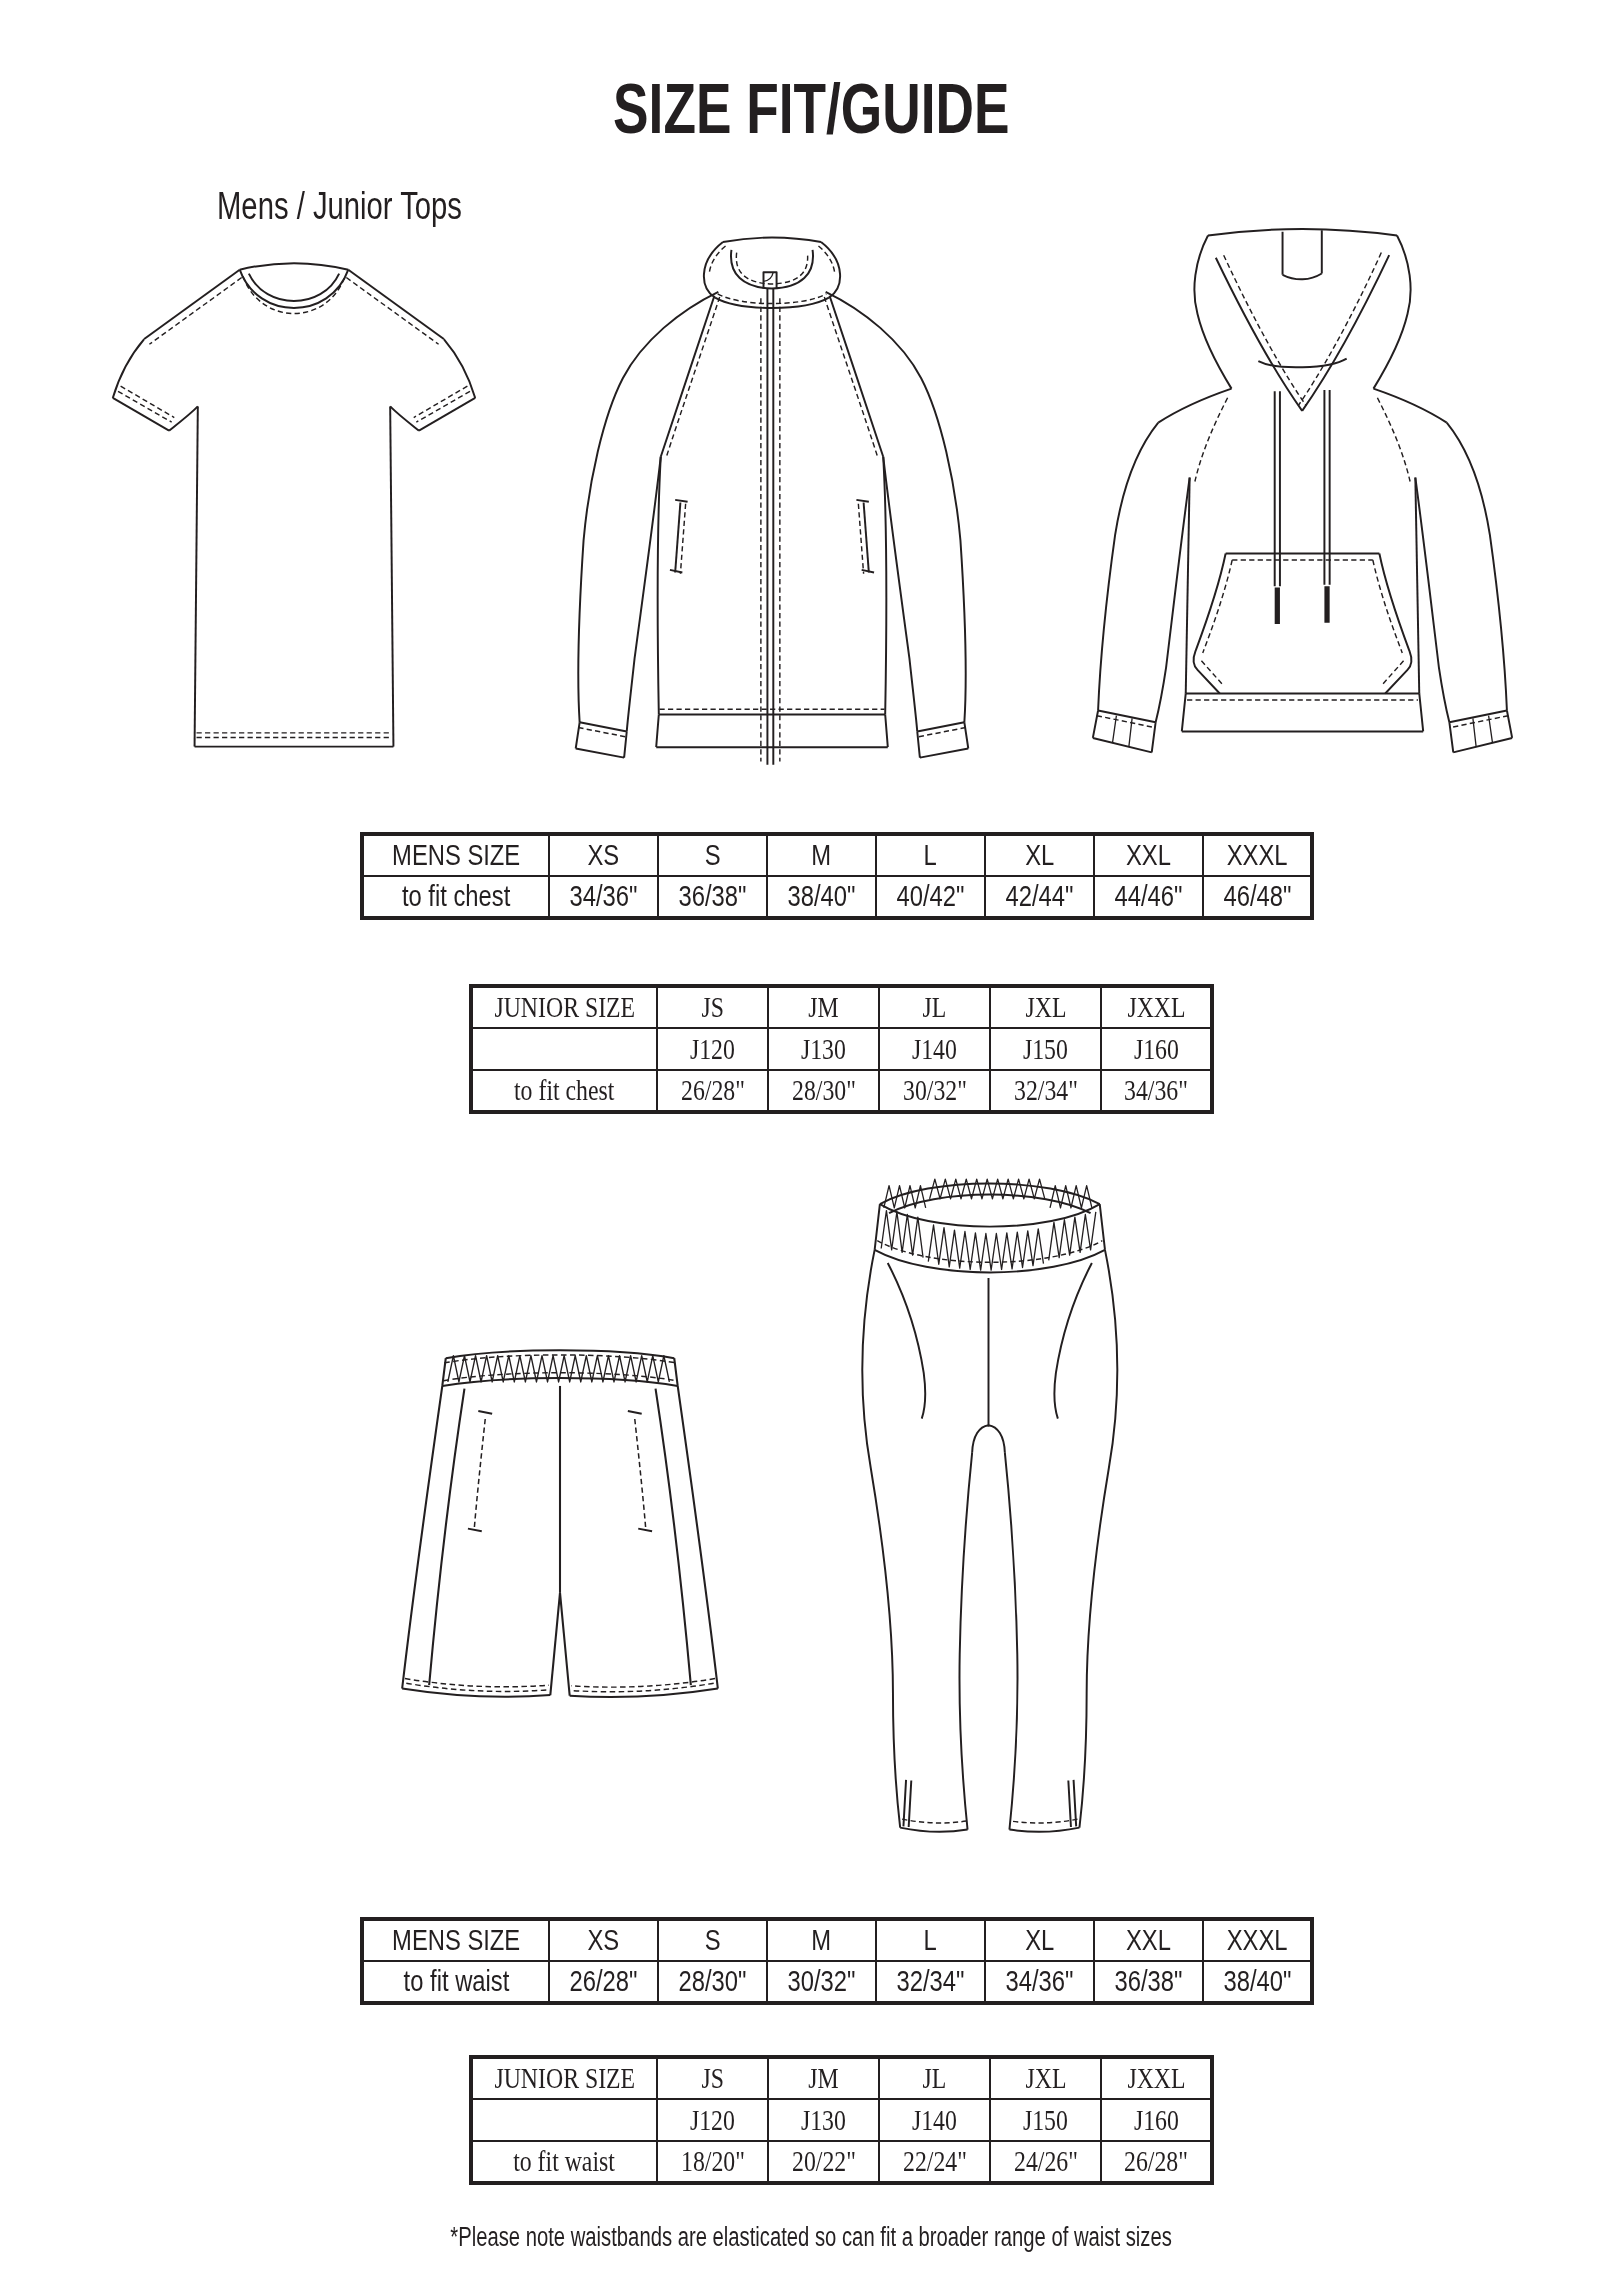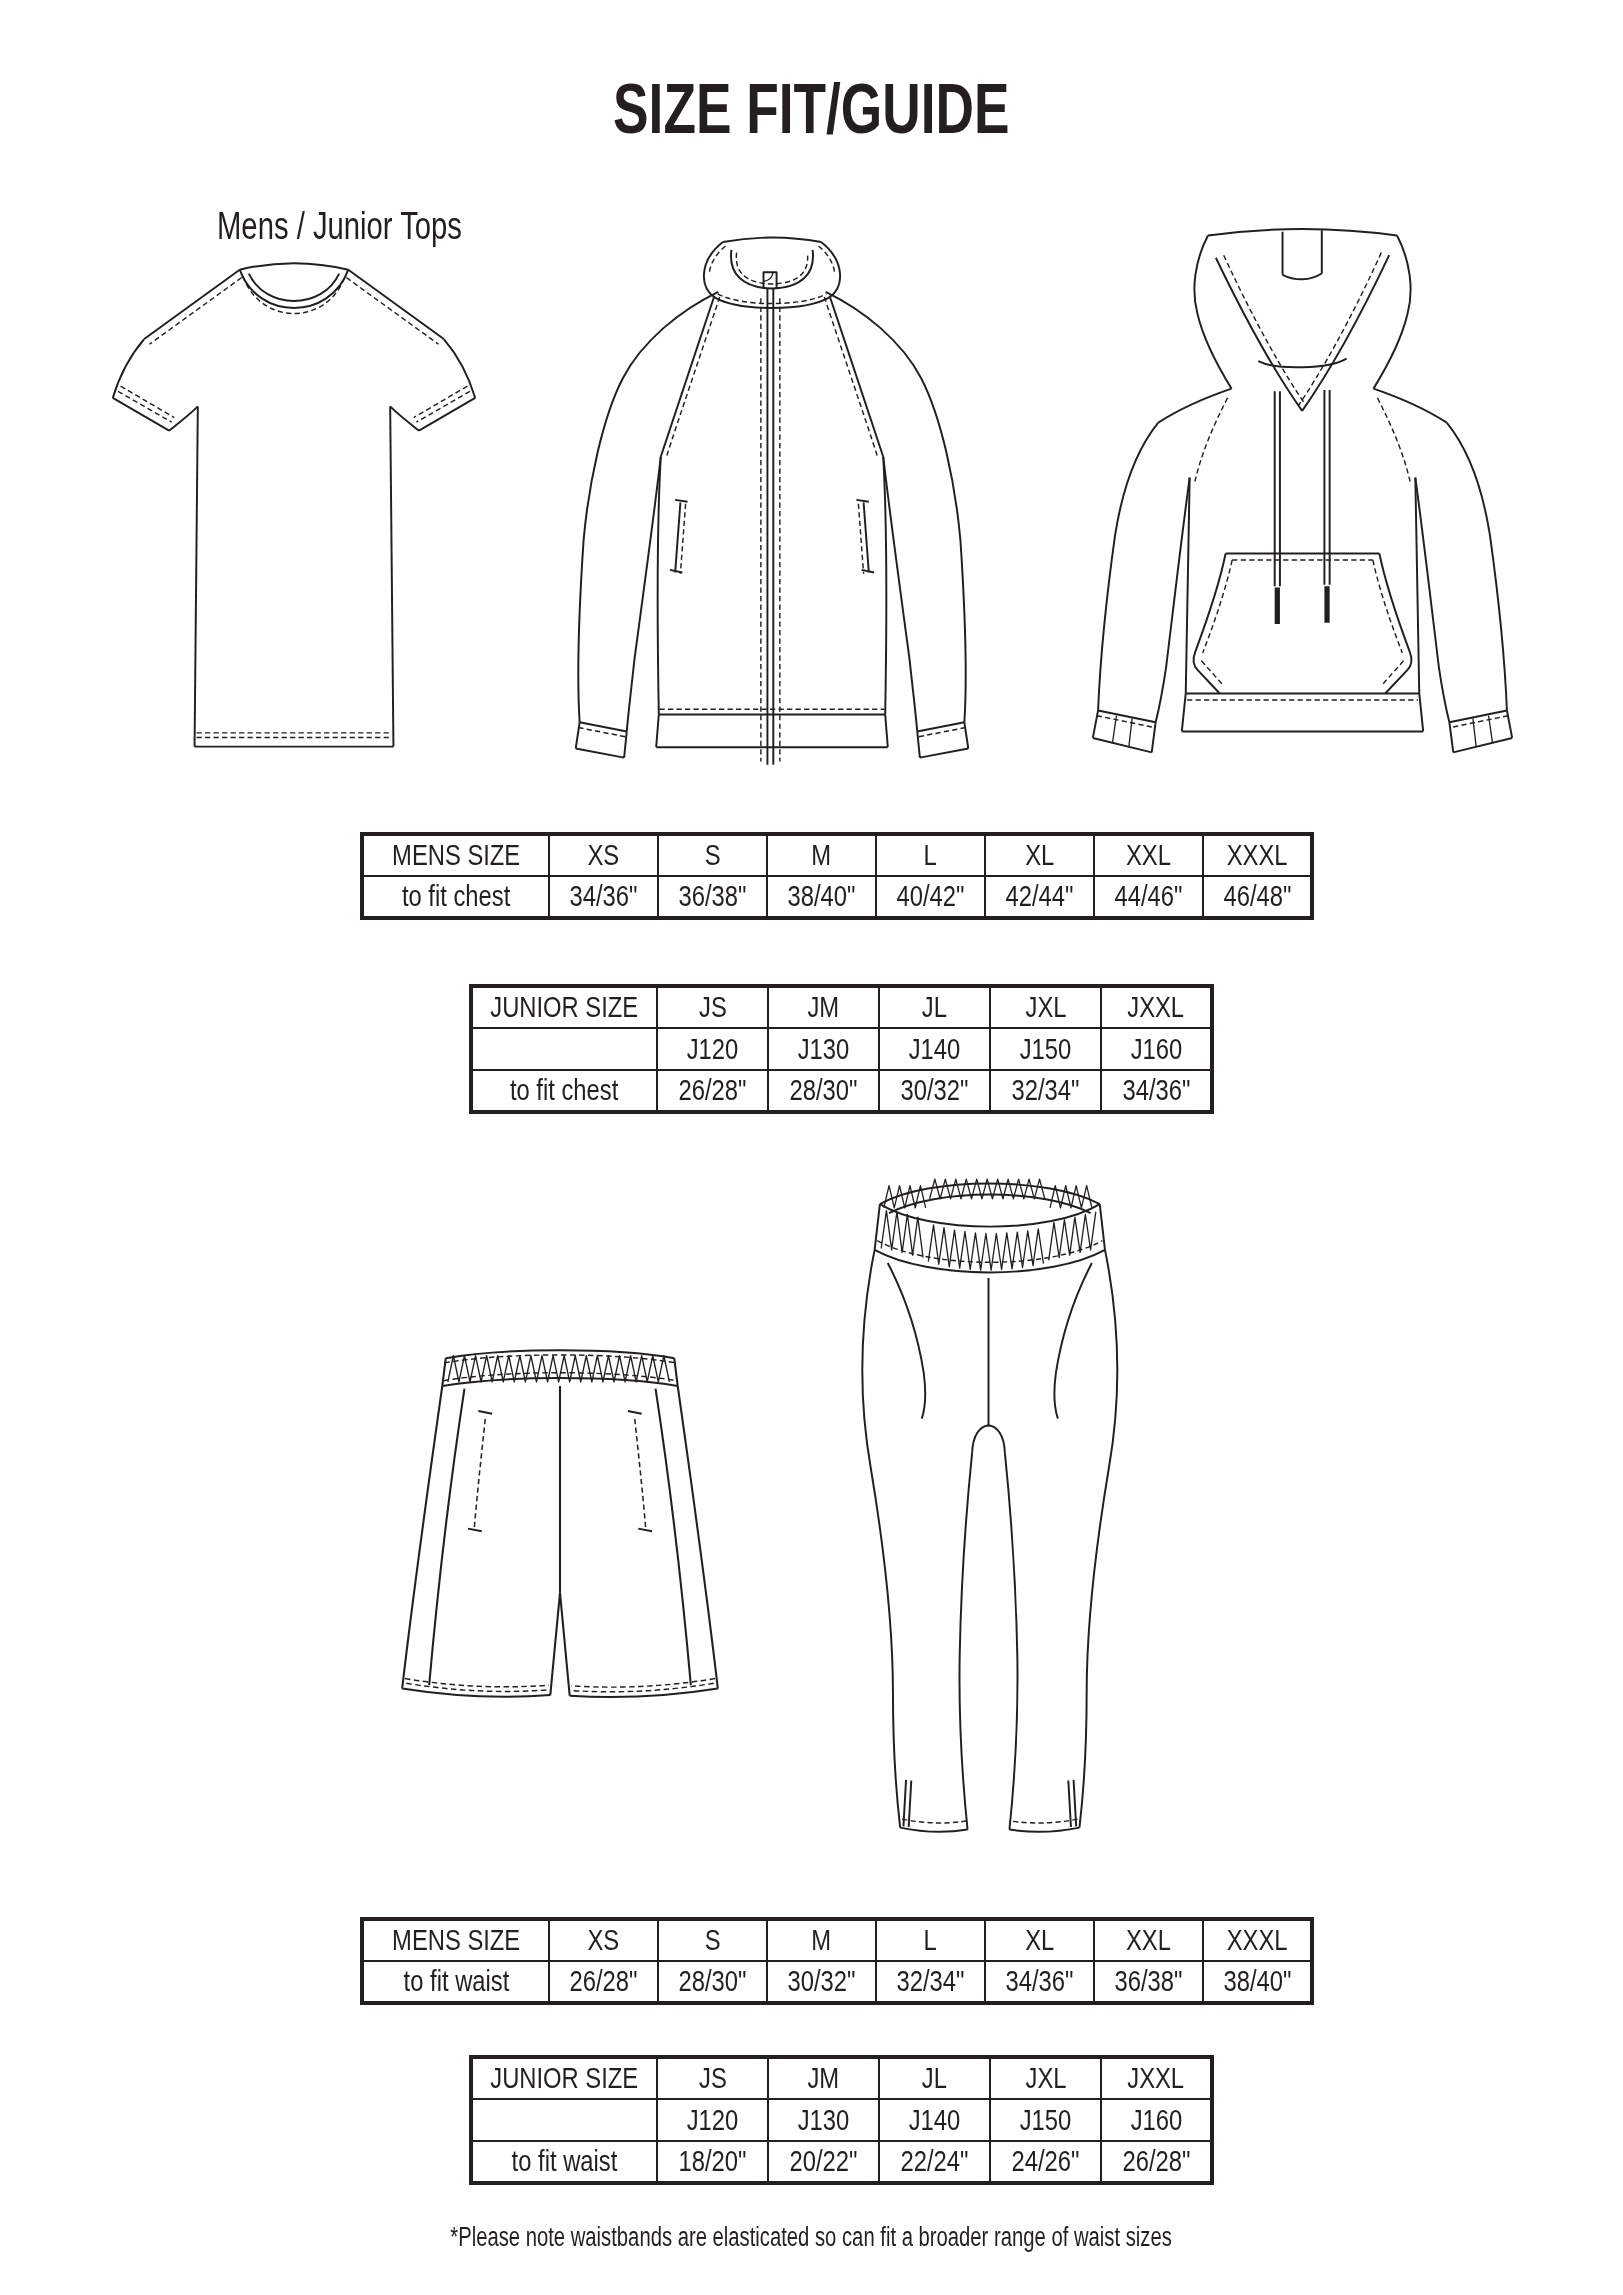--- a/index.html
+++ b/index.html
@@ -9,37 +9,37 @@
         font-family:"Liberation Sans", sans-serif; color:var(--ink); }
   .page{ position:relative; width:1623px; height:2295px; overflow:hidden; background:var(--bg); }
 
   .title{ position:absolute; top:73px; left:0; width:1623px; text-align:center;
           font-size:71px; font-weight:700; line-height:1.0; }
   .cond{ display:inline-block; transform:scaleX(.75); transform-origin:50% 50%; white-space:nowrap; }
   .cond82{ display:inline-block; transform:scaleX(.82); transform-origin:50% 50%; white-space:nowrap; }
   .o-left{ transform-origin:0 50%; }
 
   .section-heading{ position:absolute; font-size:39px; font-weight:400; line-height:1.1; }
-  .heading-tops{ left:217px; top:185px;margin-top:20px; }
+  .heading-tops{ left:217px; top:185px; }
   .heading-bottoms{ left:399px; top:1259px; }
 
   .garment{ position:absolute; }
   .garment path, .garment line{ fill:none; stroke:var(--ink); stroke-linejoin:round; }
   .s3{ stroke-width:3px; }
   .s2{ stroke-width:2.2px; stroke-dasharray:8 5; }
   .thin{ stroke-width:2px; }
   .aglet{ stroke-width:8px; }
 
   table.size-table{ position:absolute; border-collapse:collapse; table-layout:fixed;
                     background:var(--bg); font-size:29px; }
   table.size-table td{ border:2.6px solid var(--ink); text-align:center; vertical-align:middle;
                        padding:0; overflow:hidden; }
   table.size-table{ border:4.6px solid var(--ink); }
   table.mens-table tr{ height:42px;margin-top:12px; }
-  table.junior-table tr{ height:42px; }
+  table.junior-table tr{ height:42px;font-family:Liberation Serif, serif; }
   .t-tops-mens{ left:360px; top:832px; }
   .t-tops-junior{ left:469px; top:984px; }
   .t-bottoms-mens{ left:360px; top:1917px; }
   .t-bottoms-junior{ left:469px; top:2055px; }
 
   .footnote{ position:absolute; top:2222px; left:0; width:1623px; text-align:center;
              font-size:27px; font-weight:400; }
 </style>
 </head>
 <body>

